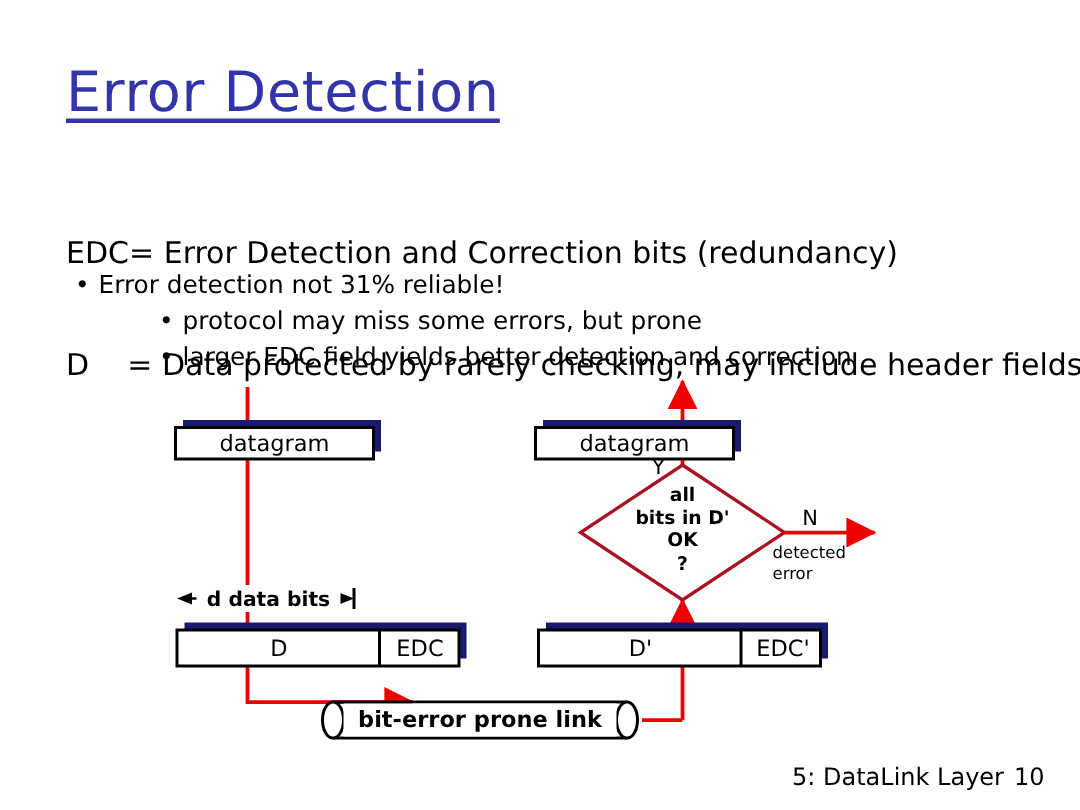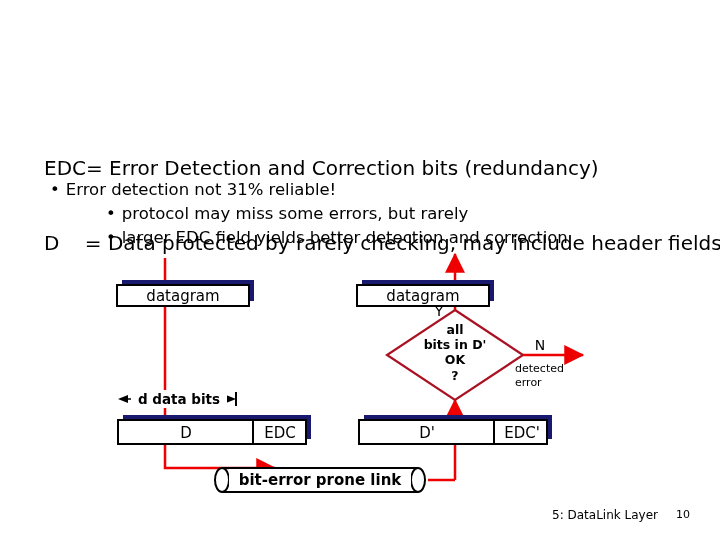--- a/index.html
+++ b/index.html
@@ -110,51 +110,52 @@
     font-size: 15px;
     font-weight: bold;
     fill: #000000;
     text-anchor: middle;
     dominant-baseline: middle;
   }
 
   
   #footer-note {
     position: absolute;
-    left: 552px;
+    left: 528px;
     top: 508px;
-    font-size: 12px;
+    font-size: 16px;
     color: #000000;
     white-space: nowrap;
   }
   #footer-page {
     position: absolute;
     left: 676px;
     top: 508px;
-    font-size: 11px;
+    font-size: 16px;
     color: #000000;
   }
 </style>
 </head>
 <body>
 
 <div id="slide">
 
+  <div id="title">Error Detection</div>
 
   <div id="legend">
     <div class="row">EDC= Error Detection and Correction bits (redundancy)</div>
     <div class="row">D    = Data protected by rarely checking, may include header fields</div>
   </div>
 
   <div id="bullets">
     <div class="lvl1">
       <span class="bdot">•</span><span>Error detection not 31% reliable!</span>
     </div>
     <div class="lvl2">
-      <span class="bdot">•</span><span>protocol may miss some errors, but rarely</span>
+      <span class="bdot">•</span><span>protocol may miss some errors, but prone</span>
     </div>
     <div class="lvl2">
       <span class="bdot">•</span><span>larger EDC field yields better detection and correction</span>
     </div>
   </div>
 
   <div id="diagram">
     <svg width="720" height="262" viewBox="0 0 720 262" xmlns="http://www.w3.org/2000/svg">
       <defs>
         <marker id="redArrow" markerWidth="9" markerHeight="9" refX="7.5" refY="4" orient="auto">

